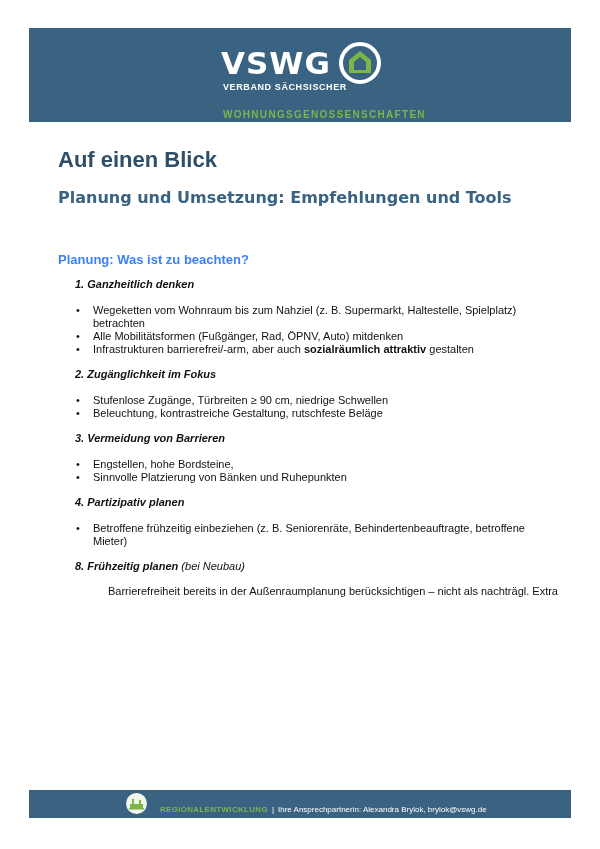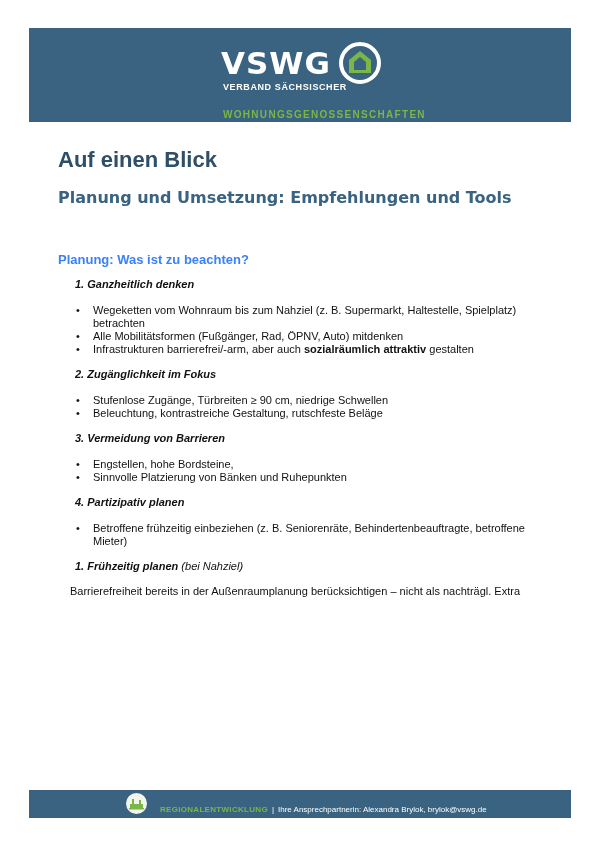--- a/index.html
+++ b/index.html
@@ -13,21 +13,21 @@
     h1 { position: absolute; left: 58px; top: 146px; margin: 0; font-size: 22px; font-weight: bold; color: #2e4f67; line-height: 28px; }
     h2 { position: absolute; left: 58px; top: 187px; margin: 0; font-family: "DejaVu Sans", sans-serif; font-size: 16px; font-weight: bold; color: #3a6381; line-height: 22px; white-space: nowrap; }
     .section-title { position: absolute; left: 58px; top: 252px; font-size: 13px; font-weight: bold; color: #3b82f6; }
     .content { position: absolute; left: 58px; top: 278px; width: 500px; font-size: 11px; line-height: 13px; }
     .item-head { font-weight: bold; margin: 0 0 13px 17px; font-style: italic; }
     .item-head .plain { font-weight: normal; }
     ul { margin: 0 0 12px 0; padding: 0 0 0 35px; list-style: none; }
     li { position: relative; padding-left: 0; }
     li::before { content: "•"; position: absolute; left: -17px; top: 0; }
     li b { font-weight: bold; }
-    .para { padding-left: 12px; margin-top: -1px; }
+    .para { padding-left: 12px; margin-top: -1px; text-align: right; }
     .footer-band { position: absolute; left: 29px; top: 790px; width: 542px; height: 28px; background: #3a6381; }
     .footer-icon { position: absolute; left: 126px; top: 793px; width: 21px; height: 21px; border-radius: 50%; background: #f2f5ec; }
     .footer-text { position: absolute; left: 160px; top: 804px; font-size: 8px; color: #ffffff; white-space: nowrap; line-height: 12px; }
     .footer-text .brand { color: #7ab648; font-weight: bold; letter-spacing: 0.3px; }
     .footer-text .sep { margin: 0 4px; }
   </style>
 </head>
 <body>
 
 <div class="header-band"></div>
@@ -65,21 +65,21 @@
   <ul>
     <li>Engstellen, hohe Bordsteine,</li>
     <li>Sinnvolle Platzierung von Bänken und Ruhepunkten</li>
   </ul>
 
   <div class="item-head">4. Partizipativ planen</div>
   <ul>
     <li>Betroffene frühzeitig einbeziehen (z. B. Seniorenräte, Behindertenbeauftragte, betroffene Mieter)</li>
   </ul>
 
-  <div class="item-head"><span>1. Frühzeitig planen</span><span class="plain"> (bei Nahziel)</span></div>
+  <div class="item-head"><span>8. Frühzeitig planen</span><span class="plain"> (bei Neubau)</span></div>
   <div class="para">Barrierefreiheit bereits in der Außenraumplanung berücksichtigen – nicht als nachträgl. Extra</div>
 </div>
 
 <div class="footer-band"></div>
 <svg class="footer-icon" viewBox="0 0 21 21" style="background:#f2f5ec;">
   <rect x="4" y="11" width="13" height="4" fill="#7ab648"></rect>
   <rect x="6" y="6" width="2" height="5" fill="#7ab648"></rect>
   <rect x="13" y="7" width="2" height="4" fill="#7ab648"></rect>
   <rect x="3" y="15" width="15" height="1.5" fill="#7ab648"></rect>
 </svg>

